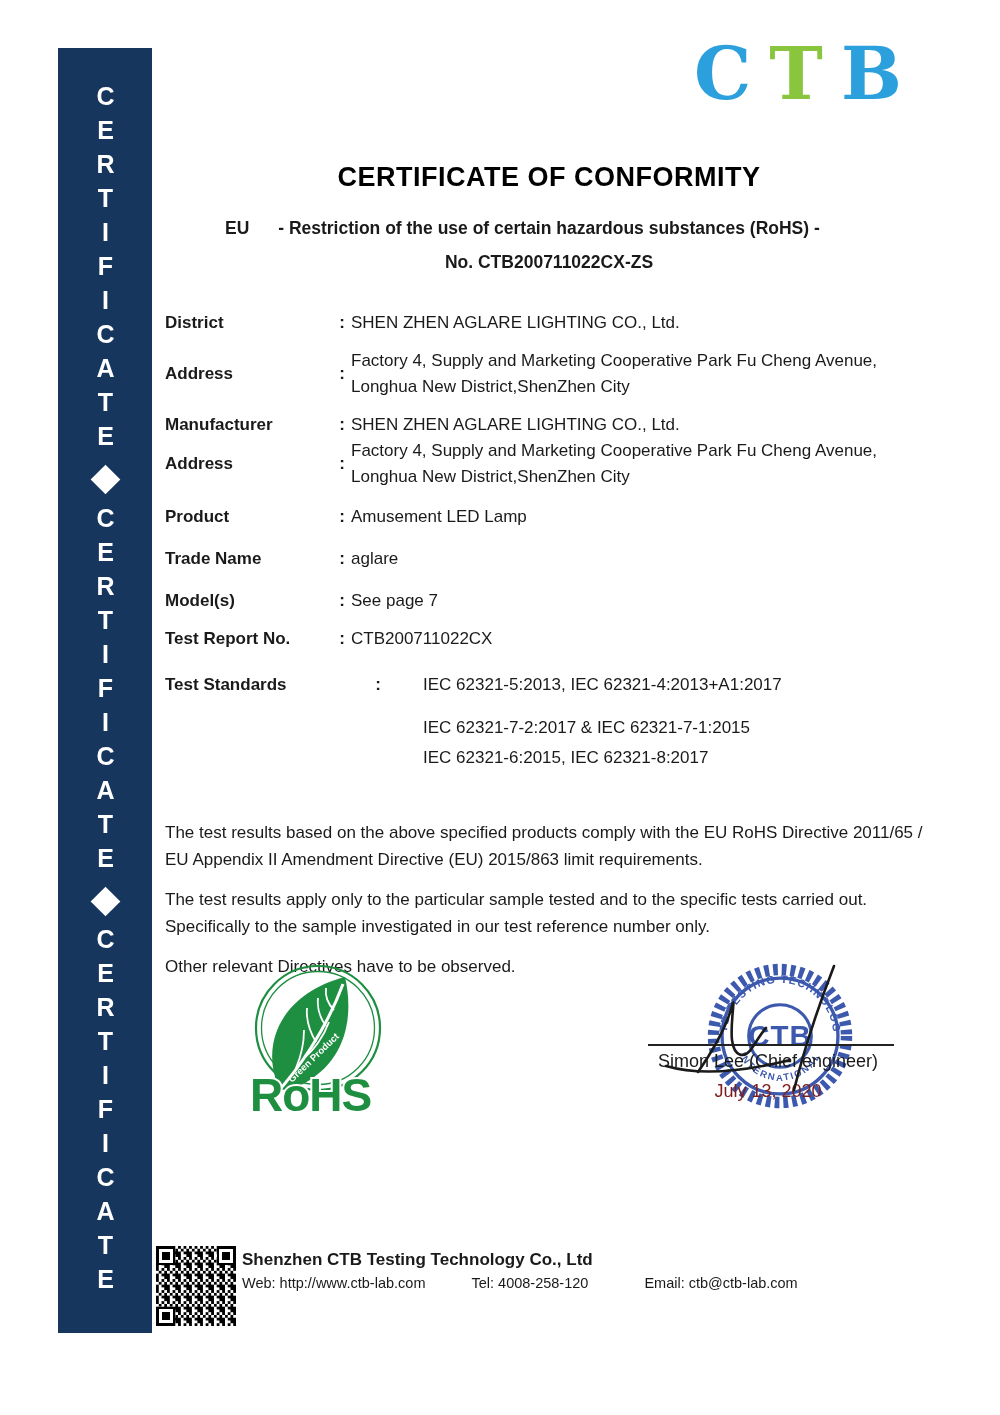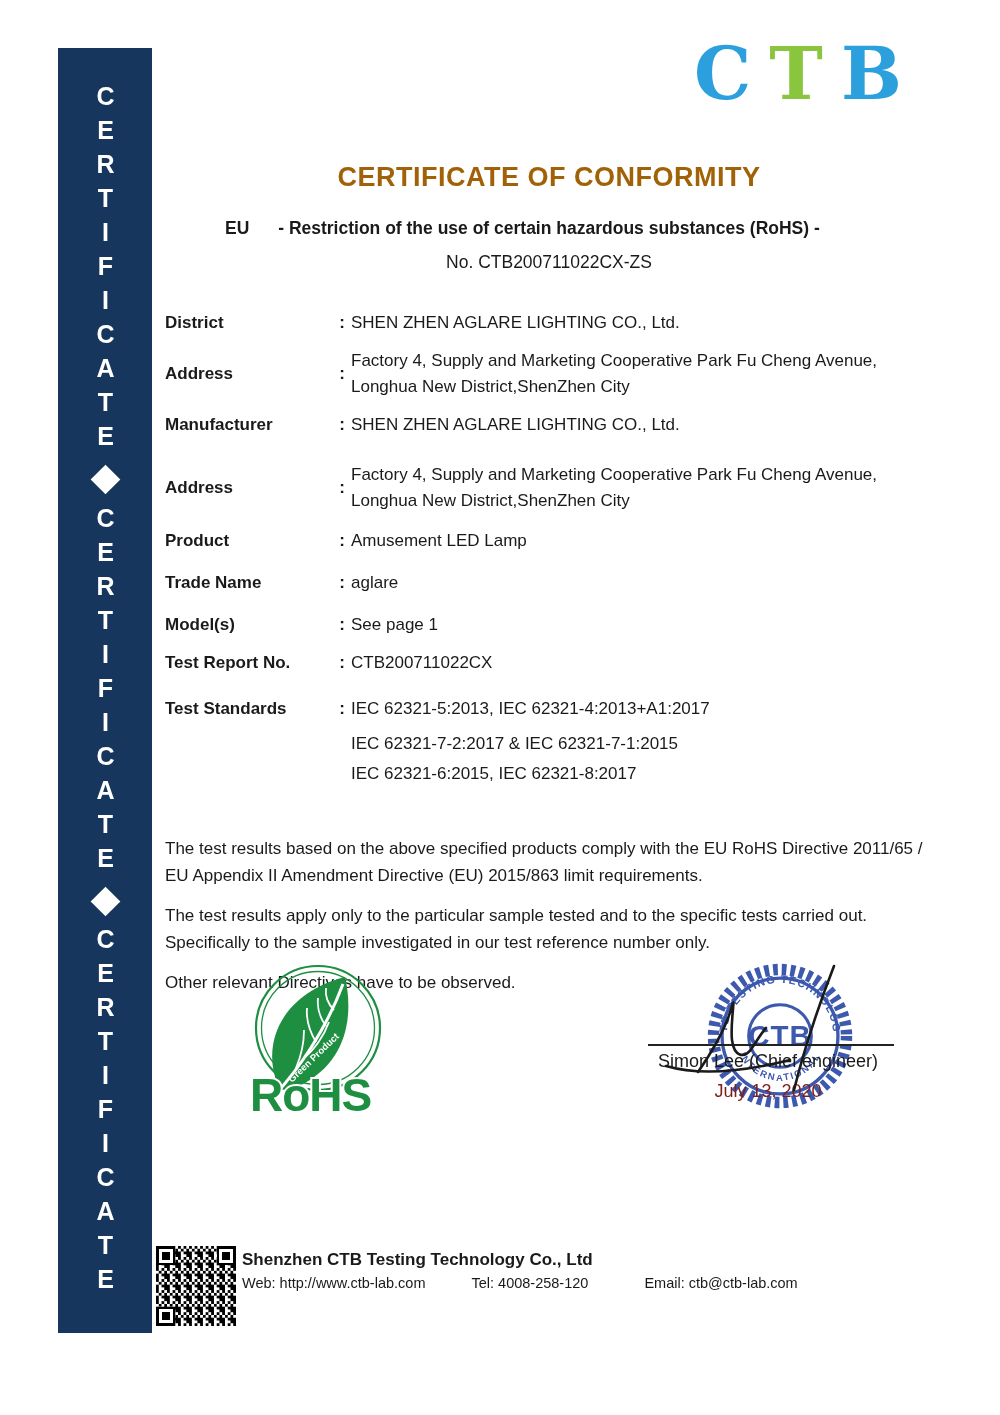--- a/index.html
+++ b/index.html
@@ -20,34 +20,34 @@
   .diamond{width:21px;height:21px;background:#ffffff;transform:rotate(45deg);}
   
   .ctb-logo{
     position:absolute;top:38px;left:694px;line-height:1;
     font-family:"DejaVu Serif",serif;font-weight:900;font-size:72px;letter-spacing:18px;
   }
   .ctb-blue{color:#2ba0dc;}
   .ctb-green{color:#8ac53e;}
   
   .content{position:absolute;left:165px;top:162px;width:768px;}
-  .title{font-size:27px;font-weight:700;text-align:center;margin:0;color:#a16207;letter-spacing:0.5px;}
+  .title{font-size:27px;font-weight:700;text-align:center;margin:0;color:#000000;letter-spacing:0.5px;}
   .subline{position:relative;margin-top:25px;text-align:center;font-weight:700;font-size:17.5px;}
   .eu{position:absolute;left:60px;top:0;}
-  .certno{text-align:center;font-weight:400;font-size:17.5px;margin-top:13px;}
+  .certno{text-align:center;font-weight:700;font-size:17.5px;margin-top:13px;}
   .fields{margin-top:37px;}
   .frow{display:grid;grid-template-columns:168px 18px 1fr;align-items:center;font-size:17px;}
   .flabel{font-weight:700;}
   .fcolon{font-weight:700;text-align:center;}
   .fvalue{line-height:26px;}
-  .mb12{margin-bottom:12px}.mb10{margin-bottom:24px}.mb14{margin-bottom:14px}
+  .mb12{margin-bottom:12px}.mb10{margin-bottom:0}.mb14{margin-bottom:14px}
   .mb16{margin-bottom:16px}.mb18{margin-bottom:18px}
-  .frow.top{align-items:start;}
+  .frow.top{align-items:start;gap:36px;}
   .std-line{line-height:30px;}
-  .std-gap{margin-bottom:5px;}
+  .std-gap{margin-bottom:13px;}
   .paras{margin-top:46px;font-size:17px;line-height:27px;width:770px;}
   .paras p{margin:0 0 13px 0;}
   
   .rohs{position:absolute;left:246px;top:958px;width:145px;height:160px;}
   
   .sign-area{position:absolute;left:638px;top:938px;width:260px;height:210px;}
   .stamp-svg{position:absolute;left:66px;top:22px;width:152px;height:152px;}
   .sig-line{position:absolute;top:106px;left:10px;right:4px;border-top:2px solid #222;}
   .sig-name{position:absolute;top:113px;width:100%;text-align:center;font-size:18px;color:#1a1a1a;}
   .sig-date{position:absolute;top:143px;width:100%;text-align:center;font-size:18px;color:#7f1d1d;}
@@ -114,21 +114,21 @@
       <div class="fvalue">Amusement LED Lamp</div>
     </div>
     <div class="frow mb16">
       <div class="flabel">Trade Name</div>
       <div class="fcolon">:</div>
       <div class="fvalue">aglare</div>
     </div>
     <div class="frow mb12">
       <div class="flabel">Model(s)</div>
       <div class="fcolon">:</div>
-      <div class="fvalue">See page 1</div>
+      <div class="fvalue">See page 7</div>
     </div>
     <div class="frow mb18">
       <div class="flabel">Test Report No.</div>
       <div class="fcolon">:</div>
       <div class="fvalue">CTB200711022CX</div>
     </div>
     <div class="frow top">
       <div class="flabel std-line">Test Standards</div>
       <div class="fcolon std-line">:</div>
       <div>

